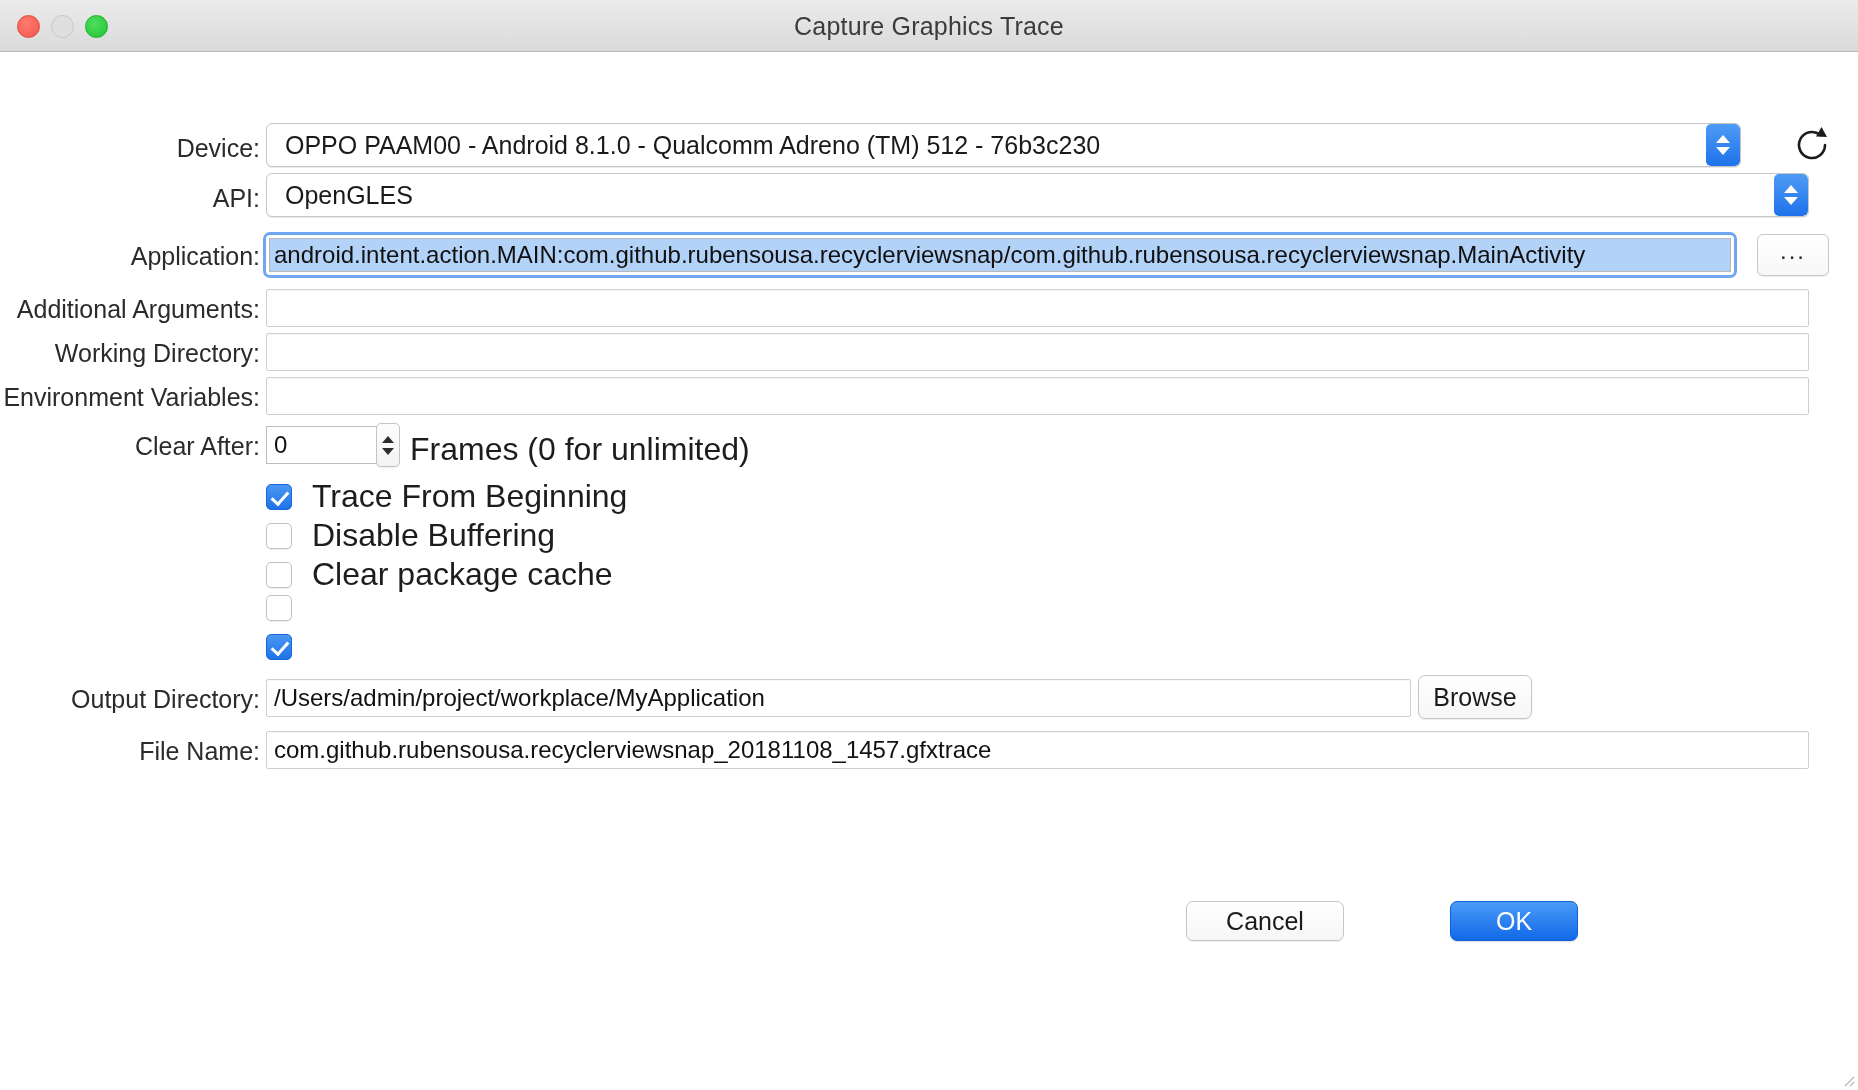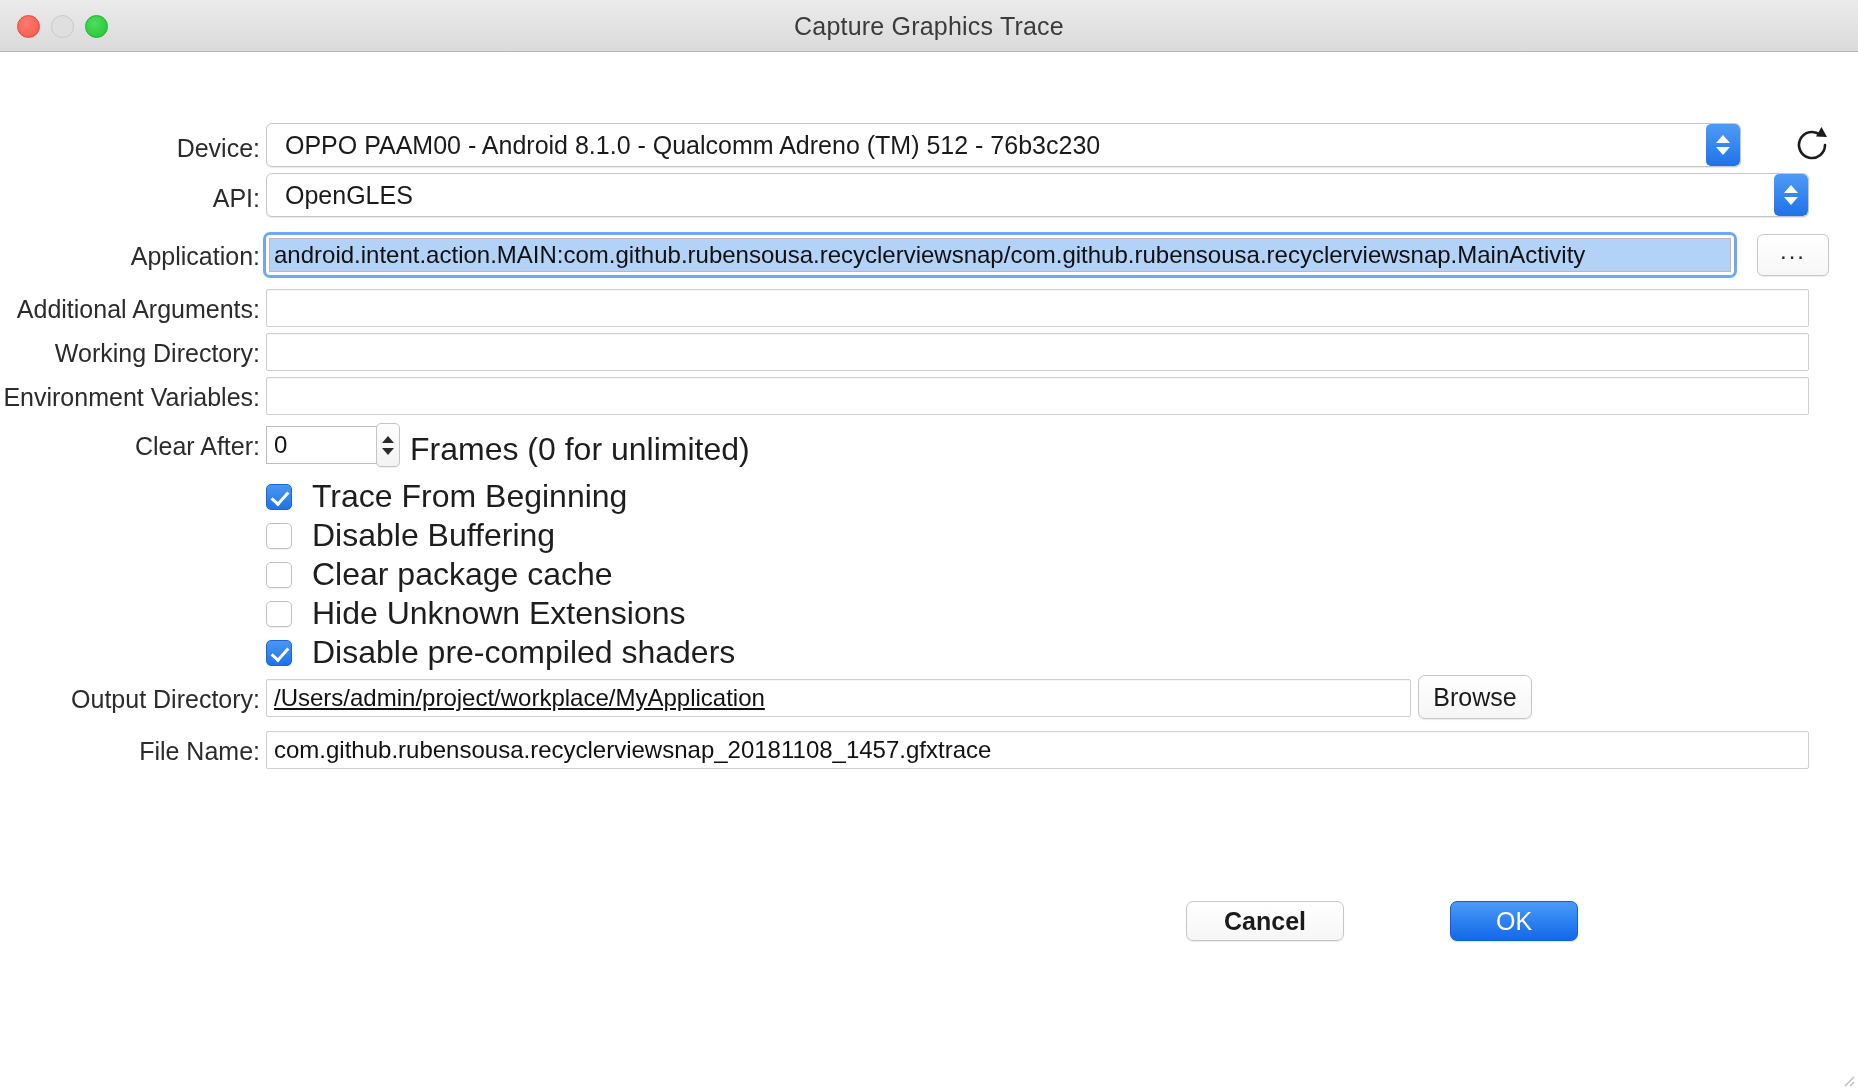--- a/index.html
+++ b/index.html
@@ -355,35 +355,33 @@
     <div class="cb-row" style="left:266px; top:465px;">
       <span class="cb off"></span>
       <span class="cb-label">Disable Buffering</span>
     </div>
     <div class="cb-row" style="left:266px; top:504px;">
       <span class="cb off"></span>
       <span class="cb-label">Clear package cache</span>
     </div>
     <div class="cb-row" style="left:266px; top:543px;">
       <span class="cb off"></span>
-      <span class="cb-label">Hide Unknown Extensions</span>
     </div>
     <div class="cb-row" style="left:266px; top:582px;">
       <span class="cb on"></span>
-      <span class="cb-label">Disable pre-compiled shaders</span>
     </div>
 
     <div class="lbl" style="top:633px;">Output Directory:</div>
-    <div class="field" style="left:266px; top:627px; width:1145px;text-decoration:underline;">/Users/admin/project/workplace/MyApplication</div>
+    <div class="field" style="left:266px; top:627px; width:1145px;">/Users/admin/project/workplace/MyApplication</div>
     <div class="btn normal" style="left:1418px; top:623px; width:114px; height:44px;">Browse</div>
 
     <div class="lbl" style="top:685px;">File Name:</div>
     <div class="field" style="left:266px; top:679px; width:1543px;">com.github.rubensousa.recyclerviewsnap_20181108_1457.gfxtrace</div>
 
-    <div class="btn normal" style="left:1186px; top:849px; width:158px; height:40px;font-weight:bold;">Cancel</div>
+    <div class="btn normal" style="left:1186px; top:849px; width:158px; height:40px;">Cancel</div>
     <div class="btn primary" style="left:1450px; top:849px; width:128px; height:40px;">OK</div>
 
     <div class="grip">
       <svg width="16" height="16" viewBox="0 0 16 16">
         <path d="M15 6 L6 15 M15 11 L11 15" stroke="#bbbbbb" stroke-width="1.4" fill="none"></path>
       </svg>
     </div>
 
   </div>
 </div>

